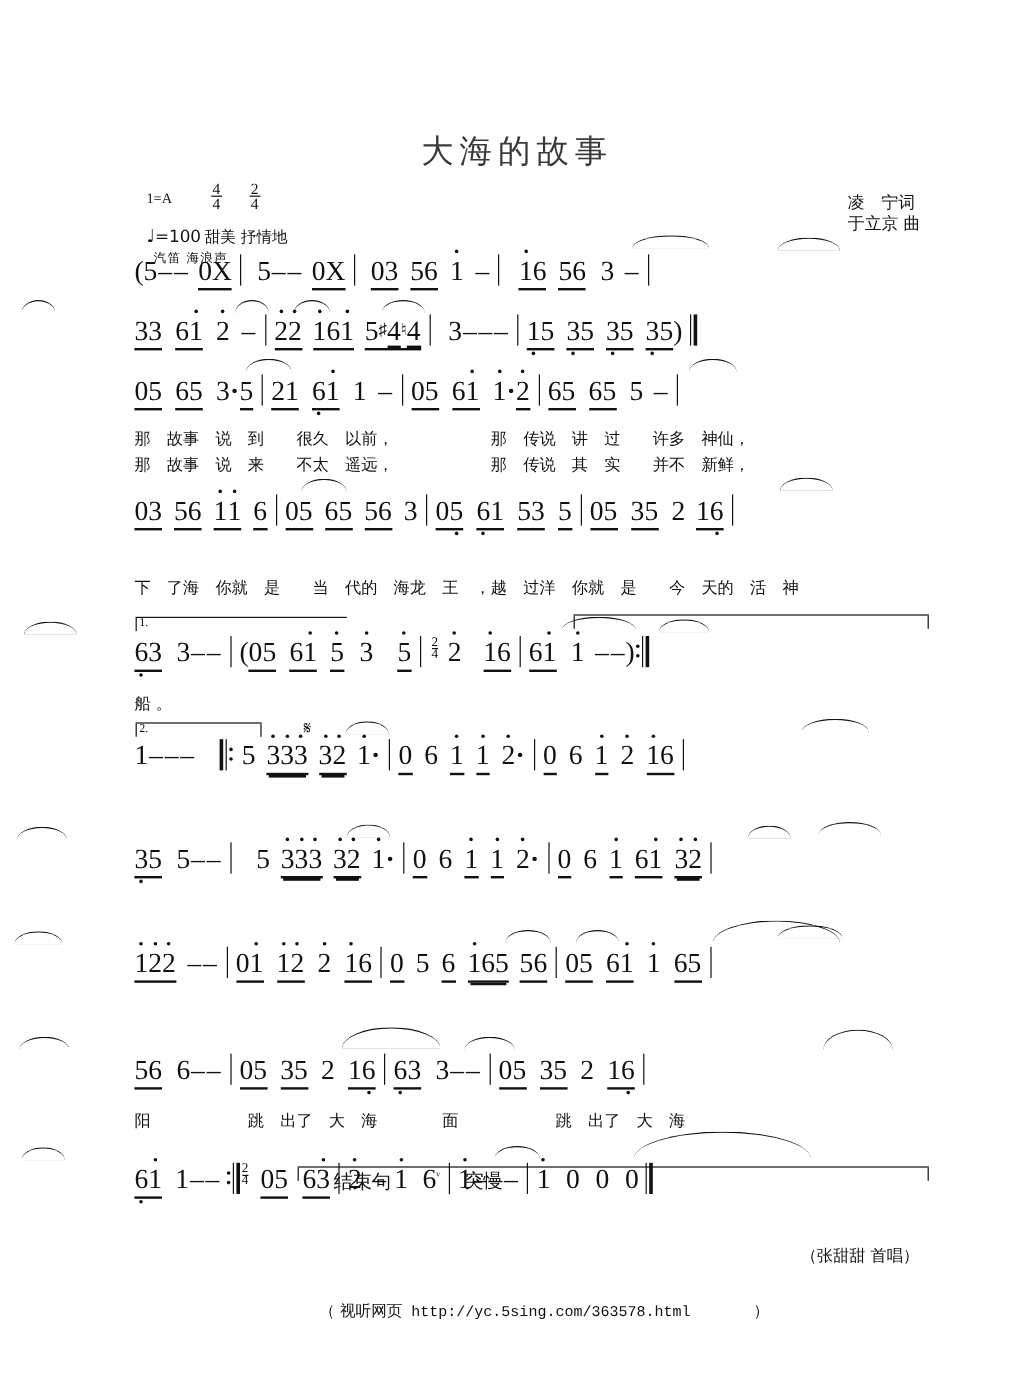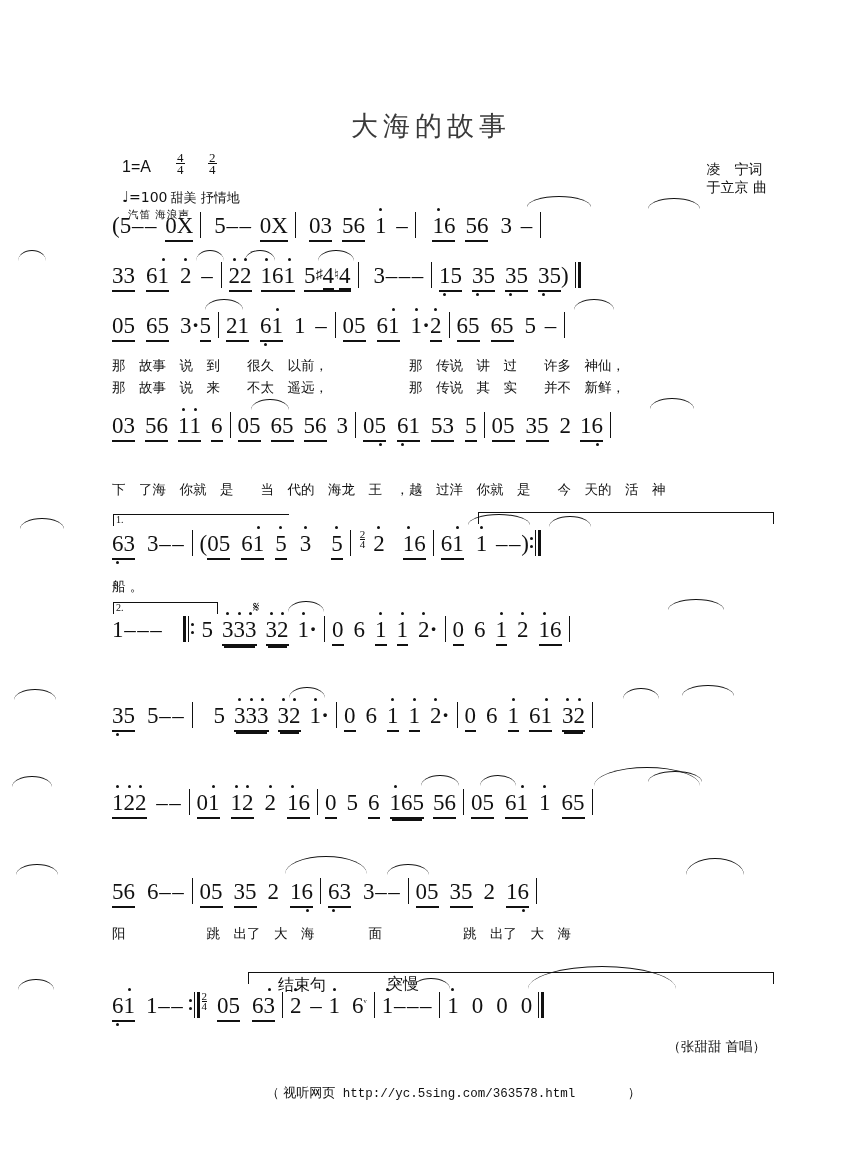--- a/index.html
+++ b/index.html
@@ -16,21 +16,21 @@
   
   .title{
     position:absolute;top:108px;left:0;width:862px;
     text-align:center;
     font-family:"DejaVu Serif", serif;
     font-size:27px;letter-spacing:5px;color:#3a3a3a;
     font-weight:400;
   }
   .keysig{
     position:absolute;left:122px;top:158px;
-    font-size:16px;font-family:Liberation Sans, sans-serif;
+    font-size:12px;font-family:Liberation Serif, serif;
     letter-spacing:0px;
   }
   .meter{
     position:absolute;top:152px;
     display:inline-block;text-align:center;
     font-size:13px;line-height:11px;
     font-family:"Liberation Serif",serif;
   }
   .meter .num{display:block;border-bottom:1px solid #111;padding:0 1px;}
   .meter .den{display:block;padding:0 1px;}
@@ -277,21 +277,21 @@
     <div class="slur" style="left:387px;top:-14px;width:42px;"></div>
     <div class="slur" style="left:686px;top:-20px;width:58px;height:16px;"></div>
   </div>
 
   <div class="lyr" style="top:925px">阳　　　　　　跳　出了　大　海　　　　面　　　　　　跳　出了　大　海</div>
 
   <div class="volta closed" style="left:248px;top:972px;width:526px;"></div>
   <div class="marklbl" style="left:278px;top:975px;">结束句</div>
   <div class="marklbl" style="left:387px;top:974px;">突慢</div>
 
-  <div class="row" style="top:992px">
+  <div class="row" style="top:969px">
     <div class="notes">
       <span class="n b1"><span class="n oct-dn">6</span><span class="n oct-up">1</span></span><span class="sp" style="width:11px"></span><span class="n">1</span><span class="dash">–</span><span class="dash">–</span><span class="sp" style="width:4px"></span><span class="repR"><i></i><b></b><em class="a"></em><em class="b2d"></em></span><span class="inmeter"><span class="num">2</span><span class="den">4</span></span><span class="sp" style="width:8px"></span><span class="n b1">05</span><span class="sp" style="width:12px"></span><span class="n b1">6<span class="n oct-up">3</span></span><span class="bar"></span><span class="n oct-up">2</span><span class="sp" style="width:8px"></span><span class="dash">–</span><span class="sp" style="width:6px"></span><span class="n oct-up">1</span><span class="sp" style="width:12px"></span><span class="n">6</span><span style="font-size:11px;vertical-align:7px">ᵛ</span><span class="bar"></span><span class="n oct-up">1</span><span class="dash">–</span><span class="dash">–</span><span class="dash">–</span><span class="bar"></span><span class="n oct-up">1</span><span class="sp" style="width:13px"></span><span class="n">0</span><span class="sp" style="width:13px"></span><span class="n">0</span><span class="sp" style="width:13px"></span><span class="n">0</span><span class="sp" style="width:6px"></span><span class="endbar"><i></i><b></b></span>
     </div>
     <div class="slur" style="left:18px;top:-13px;width:36px;"></div>
     <div class="slur" style="left:412px;top:-14px;width:38px;"></div>
     <div class="slur" style="left:528px;top:-26px;width:148px;height:22px;"></div>
   </div>
 
   <div class="singer" style="top:1038px">（张甜甜 首唱）</div>
 

